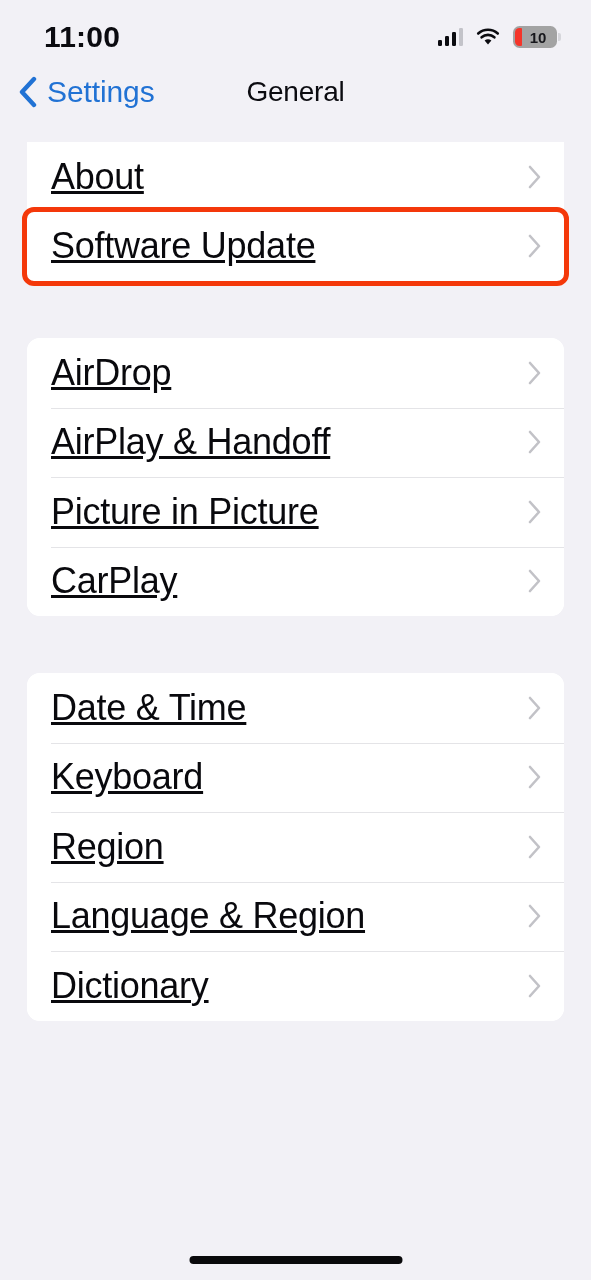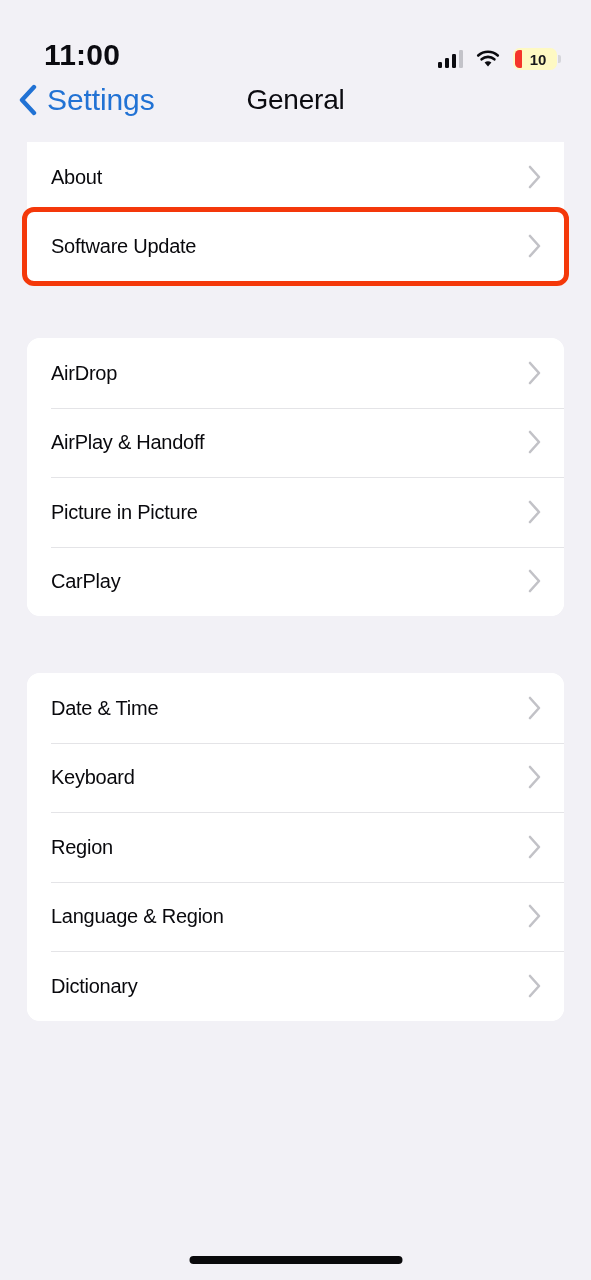--- a/index.html
+++ b/index.html
@@ -16,21 +16,21 @@
   #screen {
     position:relative;
     width:591px; height:1280px;
     background:#f2f1f6;
   }
 
   
   #status-bar {
     position:absolute; top:0; left:0;
     width:591px; height:70px;
-    display:flex; align-items:flex-end;
+    display:flex; align-items:center;
     justify-content:space-between;
     padding:0 34px 0 44px;
   }
 
   #status-time {
     font-size:30px;
     font-weight:bold;
     color:#0b0b10;
     letter-spacing:0.2px;
     line-height:1;
@@ -51,21 +51,21 @@
   .signal i.b4 { height:18px; background:#c3c3c9; }
 
   
   .wifi { width:24px; height:18px; display:block; }
 
   
   .battery {
     position:relative;
     width:44px; height:22px;
     border-radius:6.5px;
-    background:#fef9c3;
+    background:#a3a3a3;
     display:flex; align-items:center; justify-content:center;
   }
   .battery .fill {
     position:absolute; left:2px; top:2px;
     width:7px; height:18px;
     border-radius:4.5px 1px 1px 4.5px;
     background:#f5352a;
   }
   .battery .nub {
     position:absolute; right:-4px; top:7px;
@@ -76,21 +76,21 @@
   .battery .level {
     position:relative;
     font-size:15px; font-weight:bold;
     color:#17171c;
     letter-spacing:-0.2px;
     padding-left:6px;
   }
 
   
   #nav-bar {
-    position:absolute; top:64px; left:0;
+    position:absolute; top:56px; left:0;
     width:506px; height:72px;
   }
 
   #back-button {
     position:absolute; left:12px; top:0;
     height:72px;
     display:flex; align-items:center; gap:9px;
     cursor:pointer;
     padding:0 6px;
   }
@@ -132,25 +132,26 @@
     position:relative;
     height:69.5px;
     display:flex;
     align-items:center;
     padding:0 18px 0 24px;
     cursor:pointer;
     background:#ffffff;
   }
 
   .row .label {
-    font-size:20px;
+    font-size:36px;
     color:#09090d;
     letter-spacing:-0.25px;
     line-height:1;
     flex:1;
+    text-decoration:underline;
   }
 
   .row .chev { width:15px; height:26px; display:block; flex:none; margin-right:4px; }
 
   .row + .row::before {
     content:"";
     position:absolute;
     left:24px; right:0; top:0;
     height:1px;
     background:#e4e4e7;

